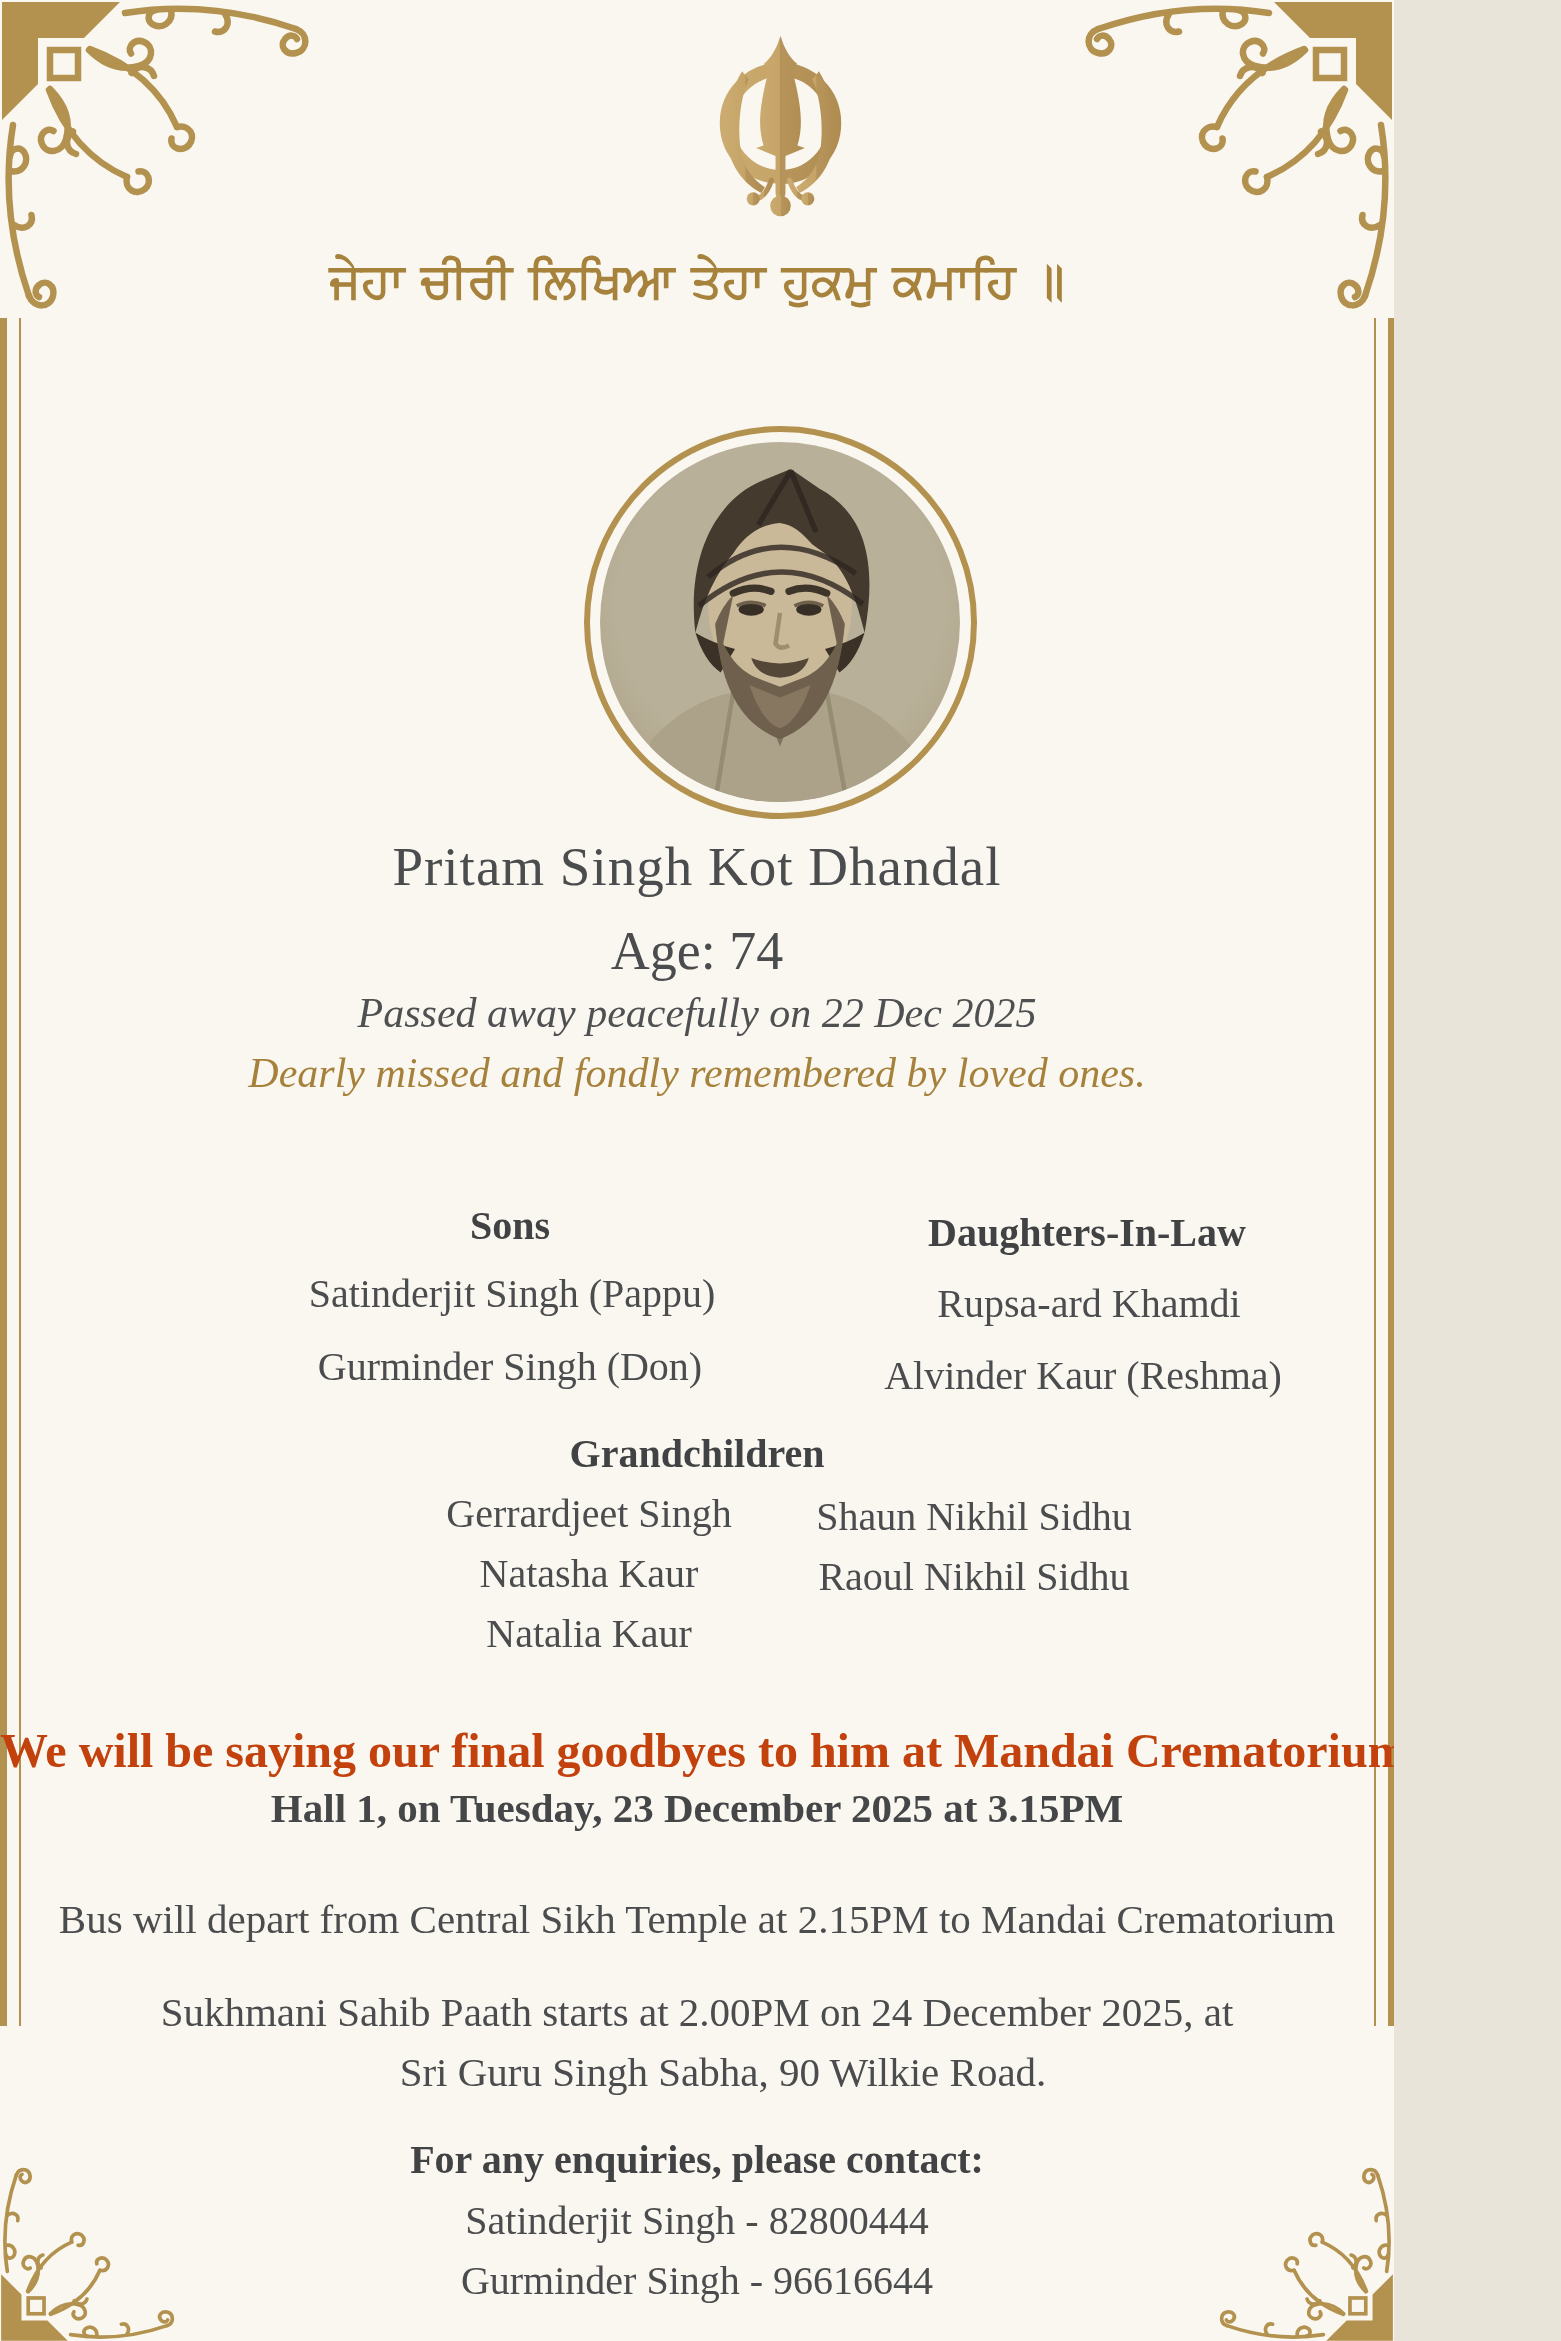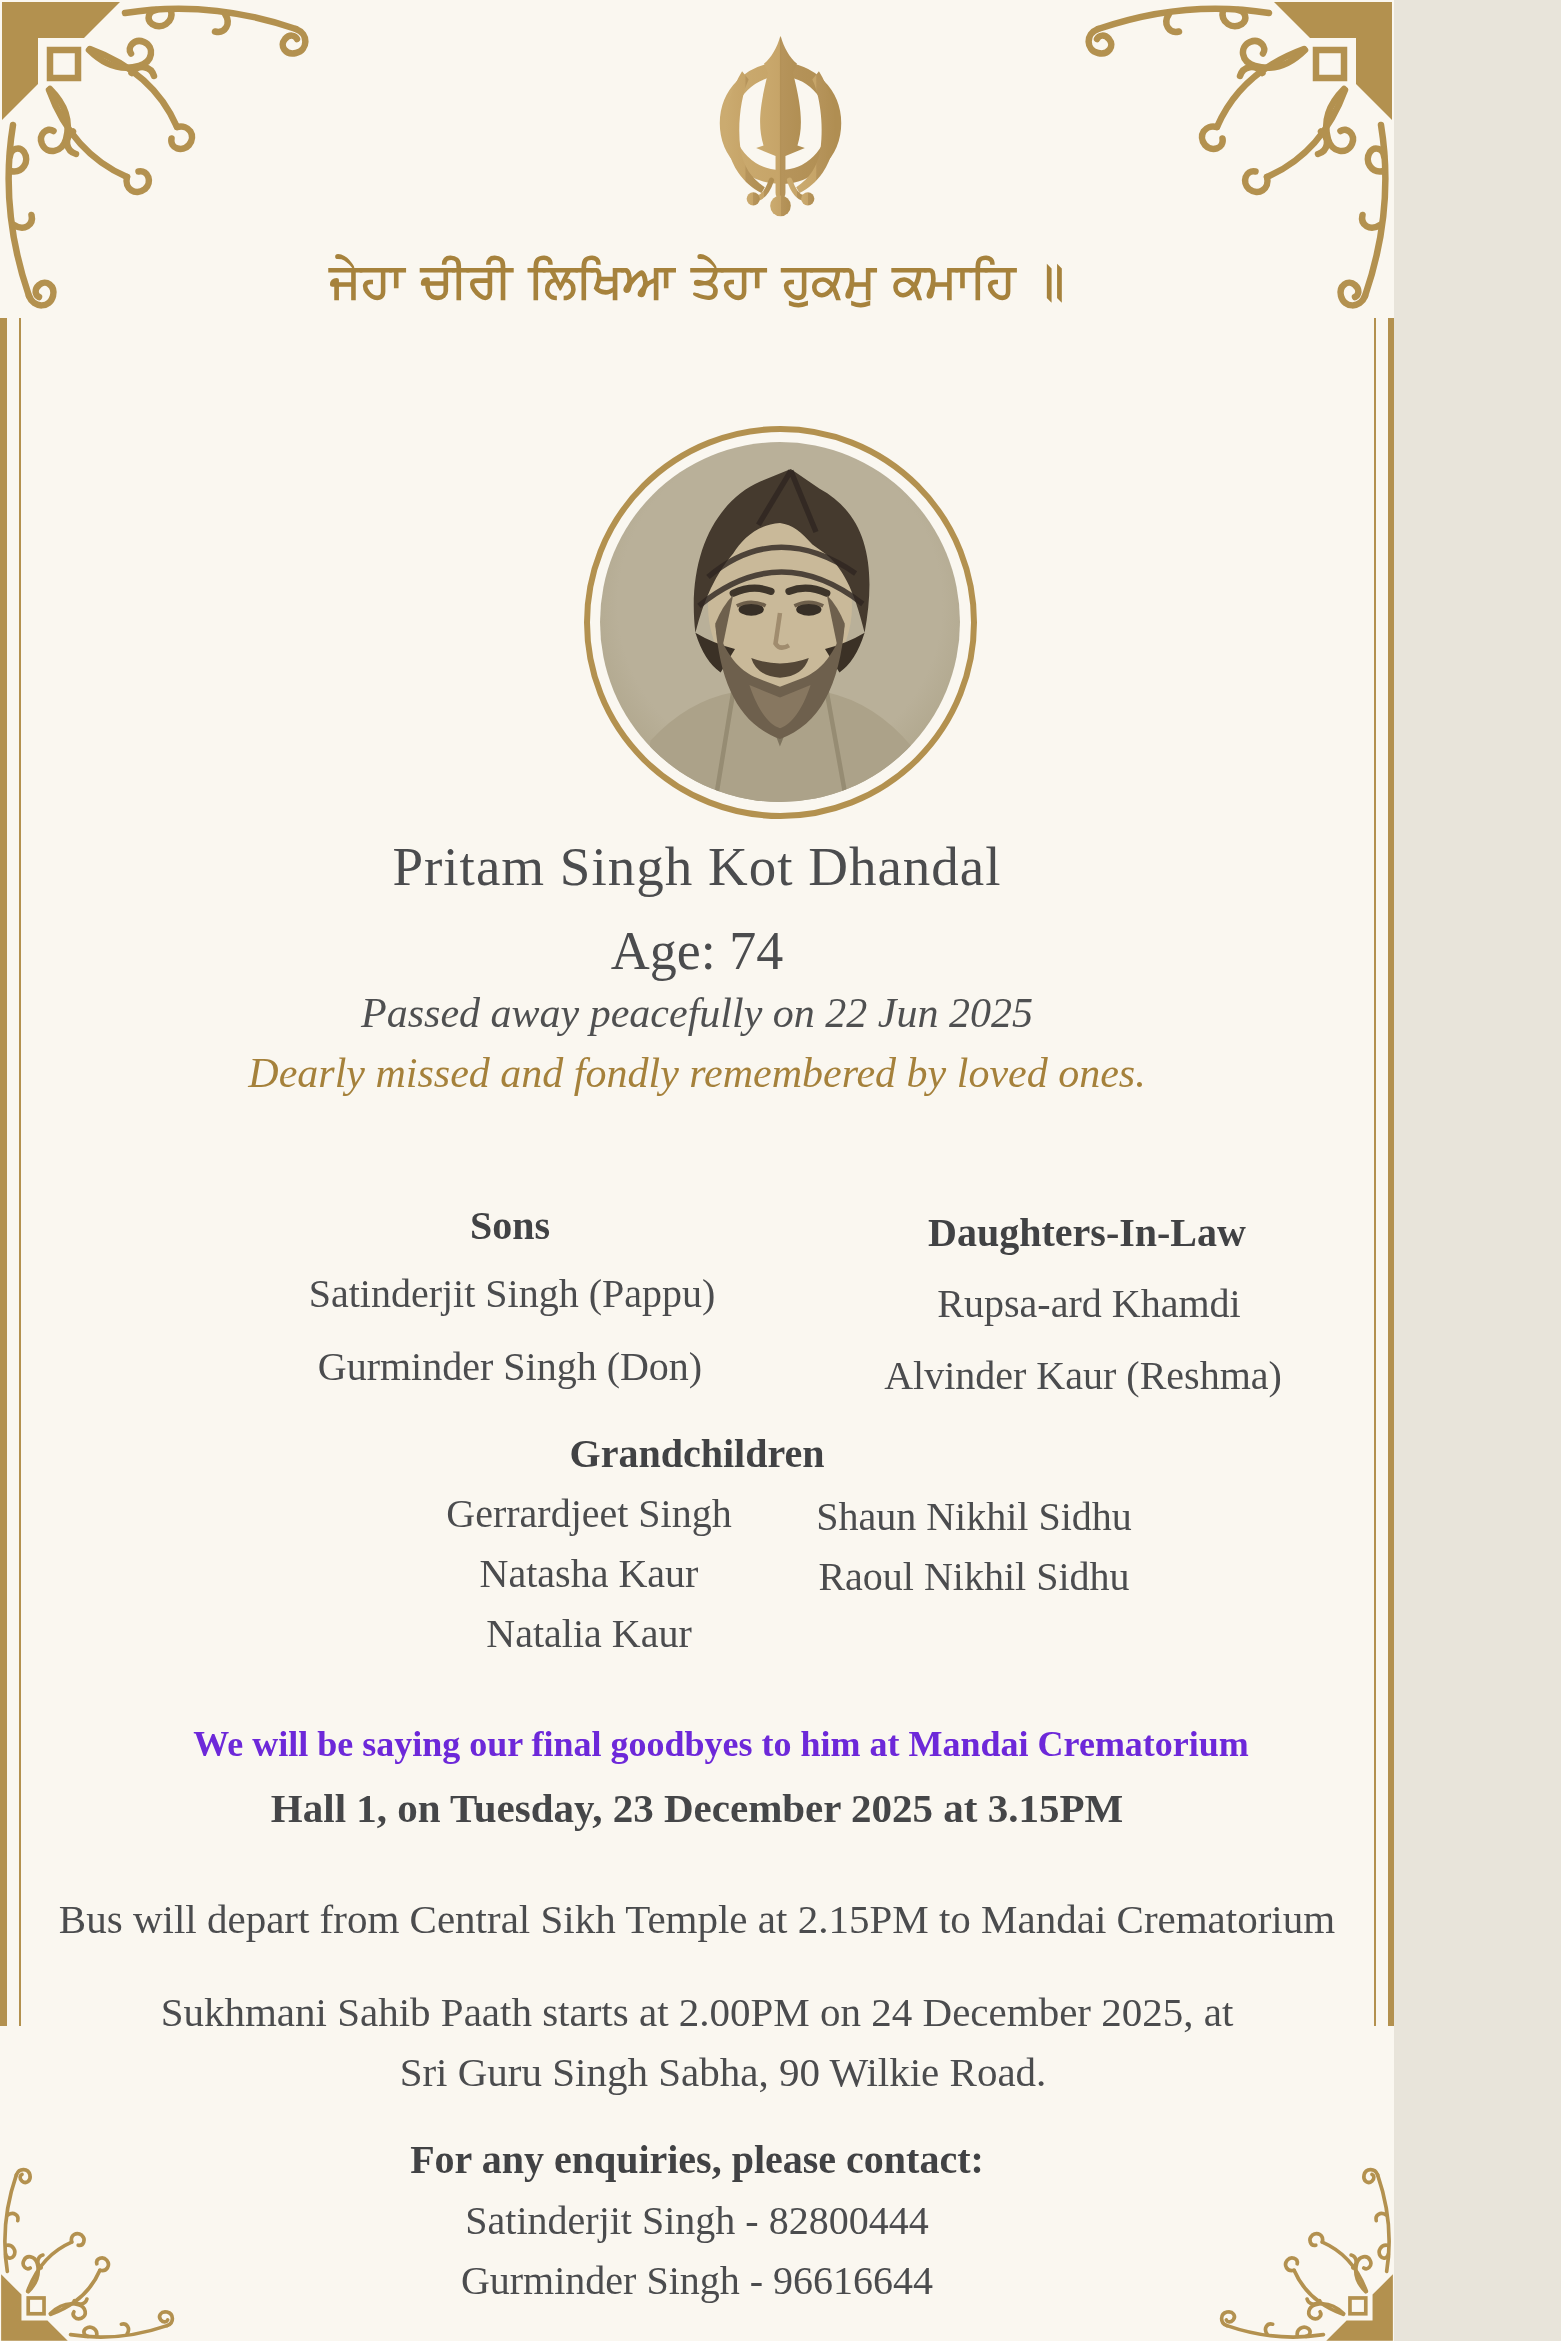--- a/index.html
+++ b/index.html
@@ -65,21 +65,21 @@
     font-size:40px;white-space:nowrap;
   }
   .wife-label{font-weight:700;color:#414244;}
 
   .col{position:absolute;transform:translateX(-50%);text-align:center;white-space:nowrap;}
   .fam-header{font-weight:700;font-size:40px;color:#414244;}
   .fam-name{font-size:40px;color:#4B4C4E;}
 
   .gc-header{top:1430px;font-weight:700;font-size:40px;color:#414244;}
 
-  .goodbye1{top:1723px;font-weight:700;font-size:36px;color:#6d28d9;padding-left:24px;}
+  .goodbye1{top:1723px;font-weight:700;font-size:48px;color:#c2410c;}
   .goodbye2{top:1784px;font-weight:700;font-size:41px;color:#454648;}
   .bus{top:1895px;font-size:41px;}
   .paath1{top:1988px;font-size:41px;}
   .paath2{top:2048px;font-size:41px;padding-left:26px;}
   .enquiries{top:2136px;font-weight:700;font-size:40px;color:#414244;}
   .contact1{top:2197px;font-size:40px;}
   .contact2{top:2257px;font-size:40px;}
 </style>
 </head>
 <body>
@@ -192,21 +192,21 @@
         <path d="M168,240 Q200,252 232,240 Q226,260 200,262 Q174,260 168,240 Z" fill="#544737"></path>
 
         <path d="M128,202 Q136,182 148,170 L134,238 Z" fill="#6E604D"></path>
         <path d="M272,202 Q264,182 252,170 L266,238 Z" fill="#6E604D"></path>
       </svg>
     </div>
   </div>
 
   <div class="center-line name">Pritam Singh Kot Dhandal</div>
   <div class="center-line age">Age: 74</div>
-  <div class="center-line passed">Passed away peacefully on 22 Jun 2025</div>
+  <div class="center-line passed">Passed away peacefully on 22 Dec 2025</div>
   <div class="center-line tribute">Dearly missed and fondly remembered by loved ones.</div>
 
 
   <div class="col" style="left:510px;top:1202px;">
     <div class="fam-header">Sons</div>
   </div>
   <div class="col fam-name" style="left:512px;top:1270px;">Satinderjit Singh (Pappu)</div>
   <div class="col fam-name" style="left:510px;top:1343px;">Gurminder Singh (Don)</div>
 
   <div class="col" style="left:1087px;top:1209px;">

